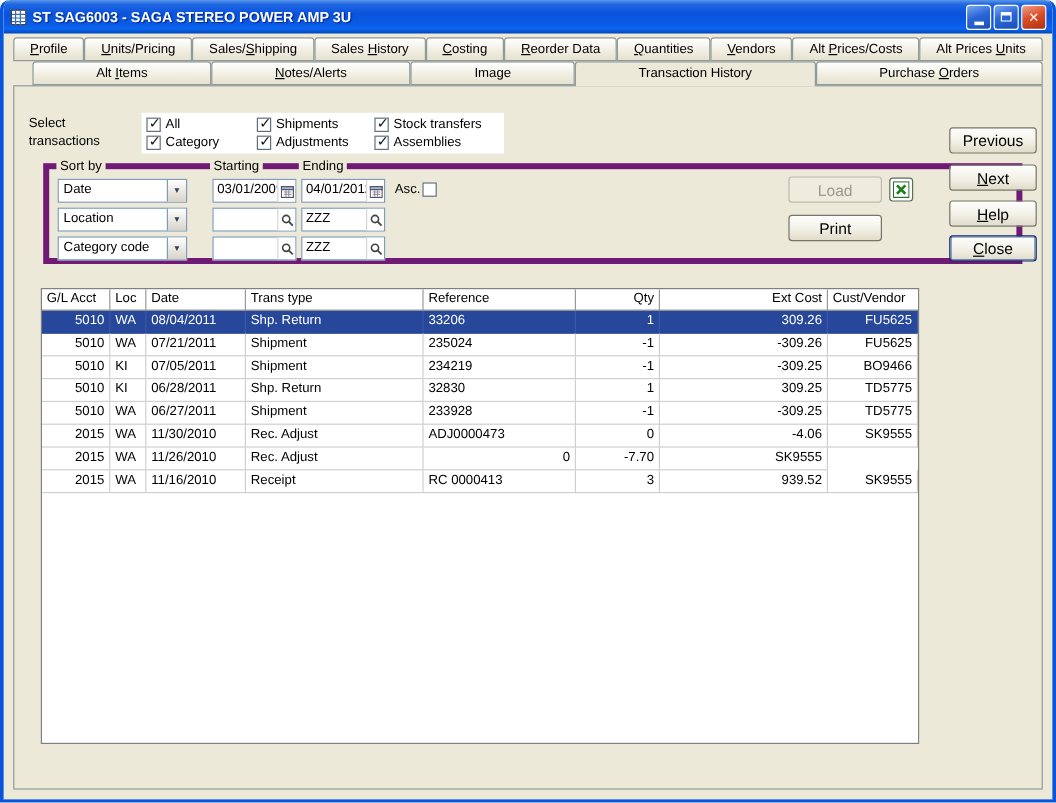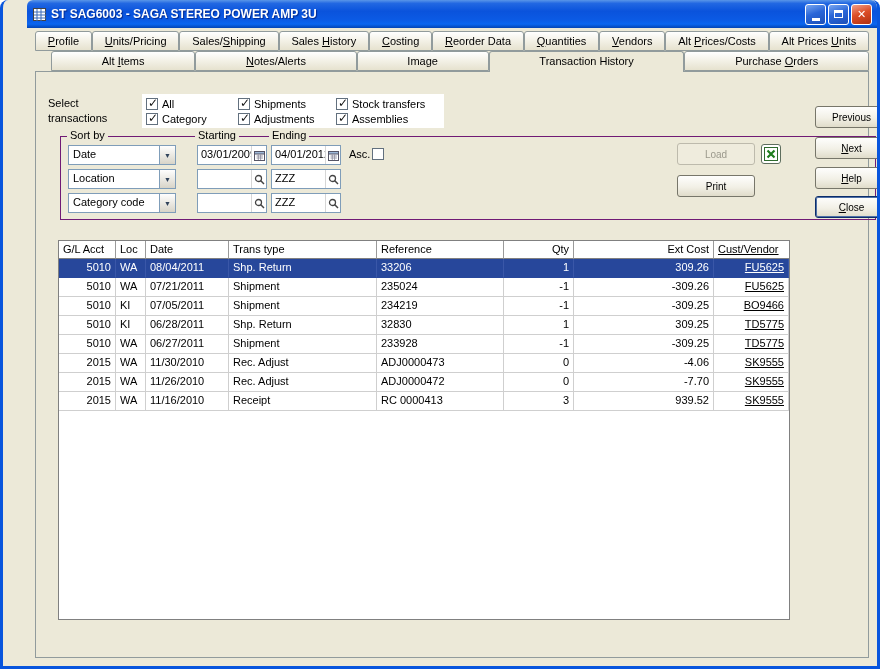--- a/index.html
+++ b/index.html
@@ -1,20 +1,20 @@
 <!DOCTYPE html>
 <html><head>
 <meta charset="utf-8">
 <style>
   * { margin:0; padding:0; box-sizing:border-box; }
   html,body { width:880px; height:669px; background:#fff; overflow:hidden;
     font-family:"Liberation Sans","DejaVu Sans",sans-serif; font-size:11px; color:#000; }
   .window { position:relative; width:880px; height:669px; background:#ECE9D8;
     border-left:3px solid #0855DD; border-right:3px solid #0855DD; border-bottom:3px solid #0855DD;
-    border-radius:8px 8px 0 0; overflow:hidden;padding-left:24px; }
+    border-radius:8px 8px 0 0; overflow:hidden; }
   
   .titlebar { height:28px; display:flex; align-items:center; padding:0 5px; gap:4px;
     border-radius:6px 6px 0 0;
     background:linear-gradient(180deg,#5A96E8 0%,#2268E2 12%,#0A53DC 40%,#0B5AE4 70%,#0A66F0 86%,#0345B5 100%); }
   .title-text { color:#fff; font-weight:bold; font-size:12px; text-shadow:1px 1px 1px #00268C;
     flex:1; white-space:nowrap; overflow:hidden; }
   .tb-btns { display:flex; gap:2px; }
   .tb-btn { width:21px; height:21px; border:1px solid #fff; border-radius:3px; color:#fff;
     display:flex; align-items:center; justify-content:center; font-size:11px; }
   .tb-btn.min, .tb-btn.max { background:linear-gradient(160deg,#7AA7F0 0%,#2A66D8 45%,#1D50B8 100%); }
@@ -32,48 +32,48 @@
   
   .panel { position:relative; margin:0 8px; height:587px; border:1px solid #919B9C; background:#ECE9D8; z-index:1; }
   .sel-label { position:absolute; left:12px; top:24px; line-height:15px; }
   .cb-box { position:absolute; left:106px; top:22px; width:302px; height:34px; background:#fff;
     display:grid; grid-auto-flow:column; grid-template-rows:15px 15px; grid-template-columns:92px 98px 104px;
     padding:2px 4px; align-items:center; }
   .cb-item { display:flex; align-items:flex-end; gap:4px; }
   .cb { width:12px; height:12px; min-width:12px; background:#fff; border:1px solid #62707E; position:relative; }
   .cb.checked::after { content:"\2713"; position:absolute; left:1px; top:-3px; font-size:12px; font-weight:bold; color:#111; }
   
-  .groupbox { position:absolute; left:24px; top:64px; width:816px; height:84px; border:1px solid #701a75; }
+  .groupbox { position:absolute; left:24px; top:64px; width:816px; height:84px; border:5px solid #701a75; }
   .gb-label { position:absolute; top:-8px; background:#ECE9D8; padding:0 3px; }
   .lbl-legend { left:6px; } .lbl-start { left:134px; } .lbl-end { left:208px; }
   .combo { position:absolute; width:108px; height:20px; background:#fff; border:1px solid #7F9DB9; display:flex; }
   .combo-text { flex:1; padding:2px 4px; overflow:hidden; white-space:nowrap; }
   .combo-arrow { width:16px; border-left:1px solid #7F9DB9; display:flex; align-items:center; justify-content:center;
     background:linear-gradient(180deg,#FEFEFE,#D8D4C8); font-size:7px; color:#31435B; }
   .field { position:absolute; width:70px; height:20px; background:#fff; border:1px solid #7F9DB9; display:flex; }
   .field-text { flex:1; padding:2px 3px; overflow:hidden; white-space:nowrap; }
   .field-btn { width:15px; display:flex; align-items:center; justify-content:center; background:#fff; border-left:1px solid #D6D6D6; }
-  .xpbtn { font-size:10px; text-align:center; border:1px solid #77766A; border-radius:3px; cursor:default;
+  .xpbtn { font-size:13px; text-align:center; border:1px solid #77766A; border-radius:3px; cursor:default;
     background:linear-gradient(180deg,#FEFEFD 0%,#F2F0E6 55%,#E0DCCA 100%); display:flex; align-items:center; justify-content:center; }
   .btn-load { position:absolute; left:616px; top:6px; width:78px; height:22px;
     background:#EFECDD; border-color:#BDBAAC; color:#9B998C; }
   .btn-excel { position:absolute; left:700px; top:7px; width:20px; height:20px; background:#fff; border:1px solid #5E6E5E; padding:0; }
   .btn-print { position:absolute; left:616px; top:38px; width:78px; height:22px; }
   .side-btn { position:absolute; left:779px; width:73px; height:22px; }
   .btn-prev { top:34px; } .btn-next { top:65px; } .btn-help { top:95px; }
   .btn-close { top:124px; border:1px solid #0B2D6B; box-shadow:inset 0 0 0 1px #4E6FA5; }
   .asc-wrap { position:absolute; left:288px; top:11px; display:flex; align-items:center; gap:2px; }
   
   .table { position:absolute; left:22px; top:168px; width:732px; height:380px; background:#fff;
     border:1px solid #808080; overflow:hidden; }
   .trow { display:grid; grid-template-columns:57px 30px 83px 148px 127px 70px 140px auto; }
   .thead .cell { height:18px; border-right:1px solid #9A9A9A; border-bottom:1px solid #808080; }
   .tbody .trow .cell { height:19px; border-right:1px solid #CFCFCF; border-bottom:1px solid #CFCFCF; }
   .cell { padding:2px 4px; overflow:hidden; white-space:nowrap; }
-  .cell:last-child { border-right:none;text-decoration:underline; }
+  .cell:last-child { border-right:none; }
   .num { text-align:right; }
   .trow.sel { background:#27479B; color:#fff; }
   .trow.sel .cell { border-right-color:#3A57A8; border-bottom-color:#27479B; }
 </style>
 </head>
 <body>
 
 <div class="window">
 
   <div class="titlebar">
@@ -316,21 +316,20 @@
           <div class="cell">ADJ0000473</div>
           <div class="cell num">0</div>
           <div class="cell num">-4.06</div>
           <div class="cell num">SK9555</div>
         </div>
         <div class="trow">
           <div class="cell num">2015</div>
           <div class="cell">WA</div>
           <div class="cell">11/26/2010</div>
           <div class="cell">Rec. Adjust</div>
-          <div class="cell">ADJ0000472</div>
           <div class="cell num">0</div>
           <div class="cell num">-7.70</div>
           <div class="cell num">SK9555</div>
         </div>
         <div class="trow">
           <div class="cell num">2015</div>
           <div class="cell">WA</div>
           <div class="cell">11/16/2010</div>
           <div class="cell">Receipt</div>
           <div class="cell">RC 0000413</div>

